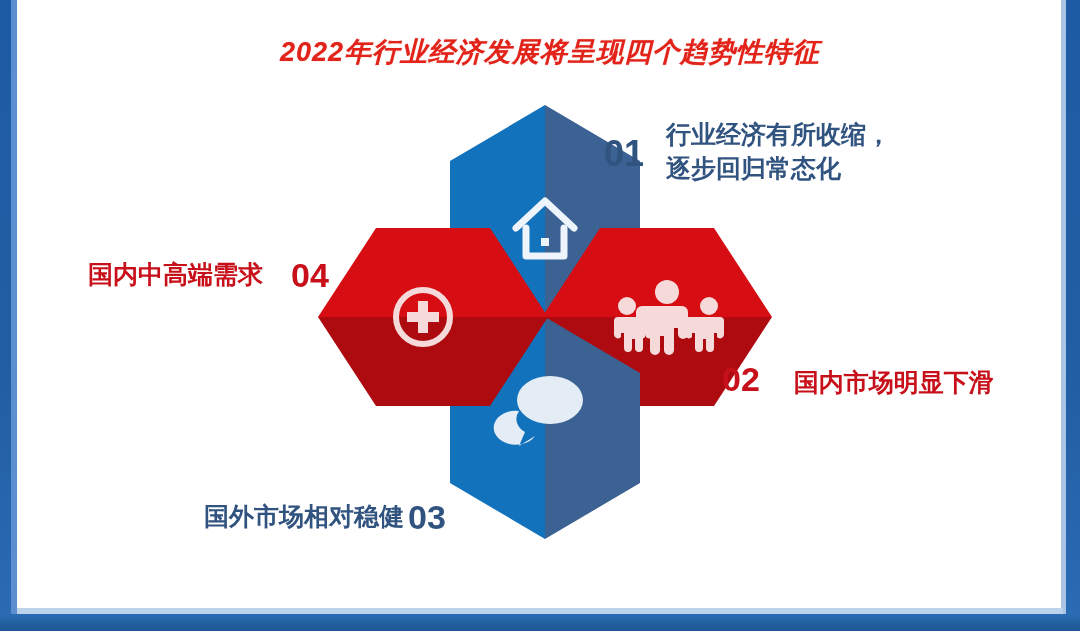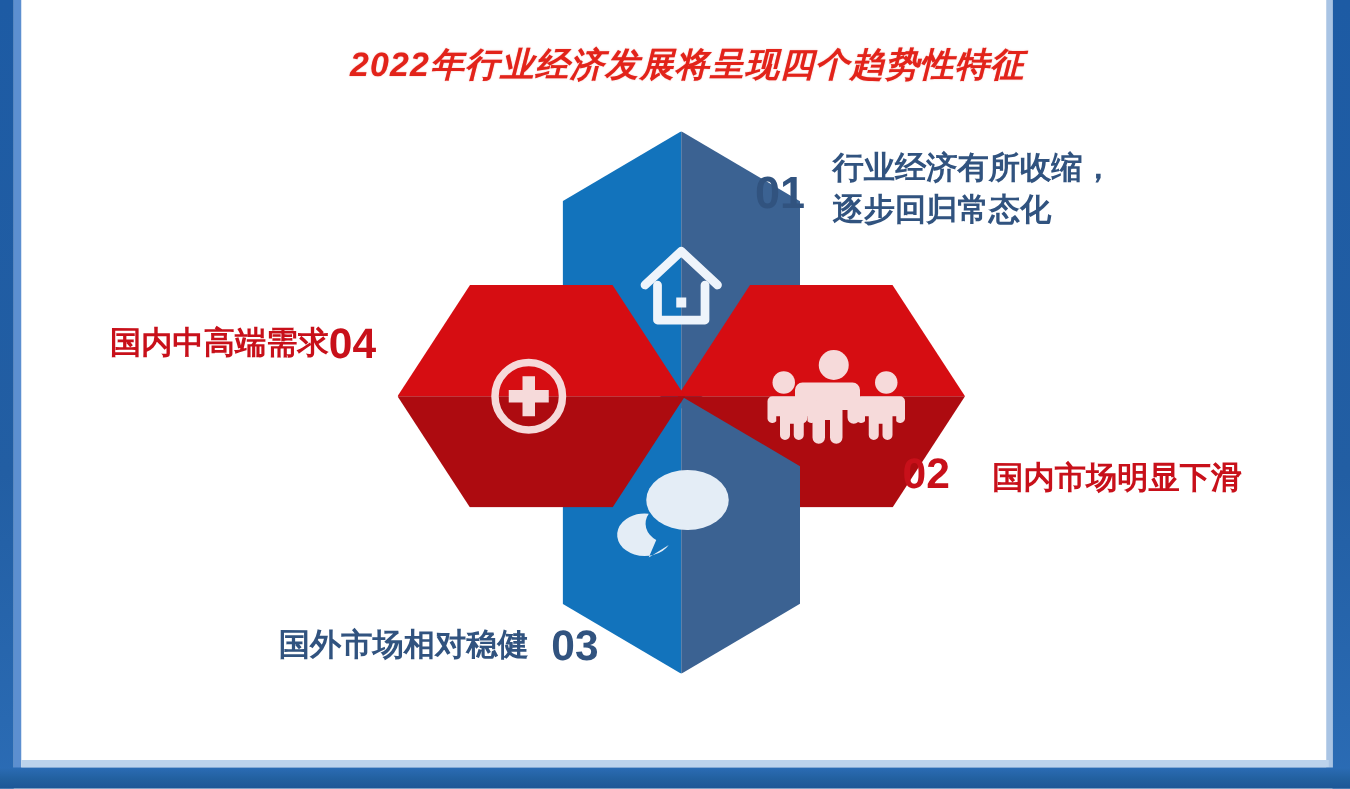--- a/index.html
+++ b/index.html
@@ -96,27 +96,27 @@
 
   
   #callout-02 {
     left: 722px; top: 362px;
     display: flex; align-items: baseline; gap: 34px;
   }
 
   
   #callout-03 {
     left: 204px; top: 500px;
-    display: flex; align-items: flex-start; gap: 18px; margin-left: 19px;
+    display: flex; align-items: flex-start; gap: 4px;
   }
 
   
   #callout-04 {
     left: 88px; top: 258px;
-    display: flex; align-items: flex-start; gap: 0;
+    display: flex; align-items: flex-start; gap: 28px;
   }
   #callout-04 .txt { text-align: left; }
 </style>
 </head>
 <body>
 
 <div id="slide">
 
   <div class="frame-left-dark"></div>
   <div class="frame-left-light"></div>

